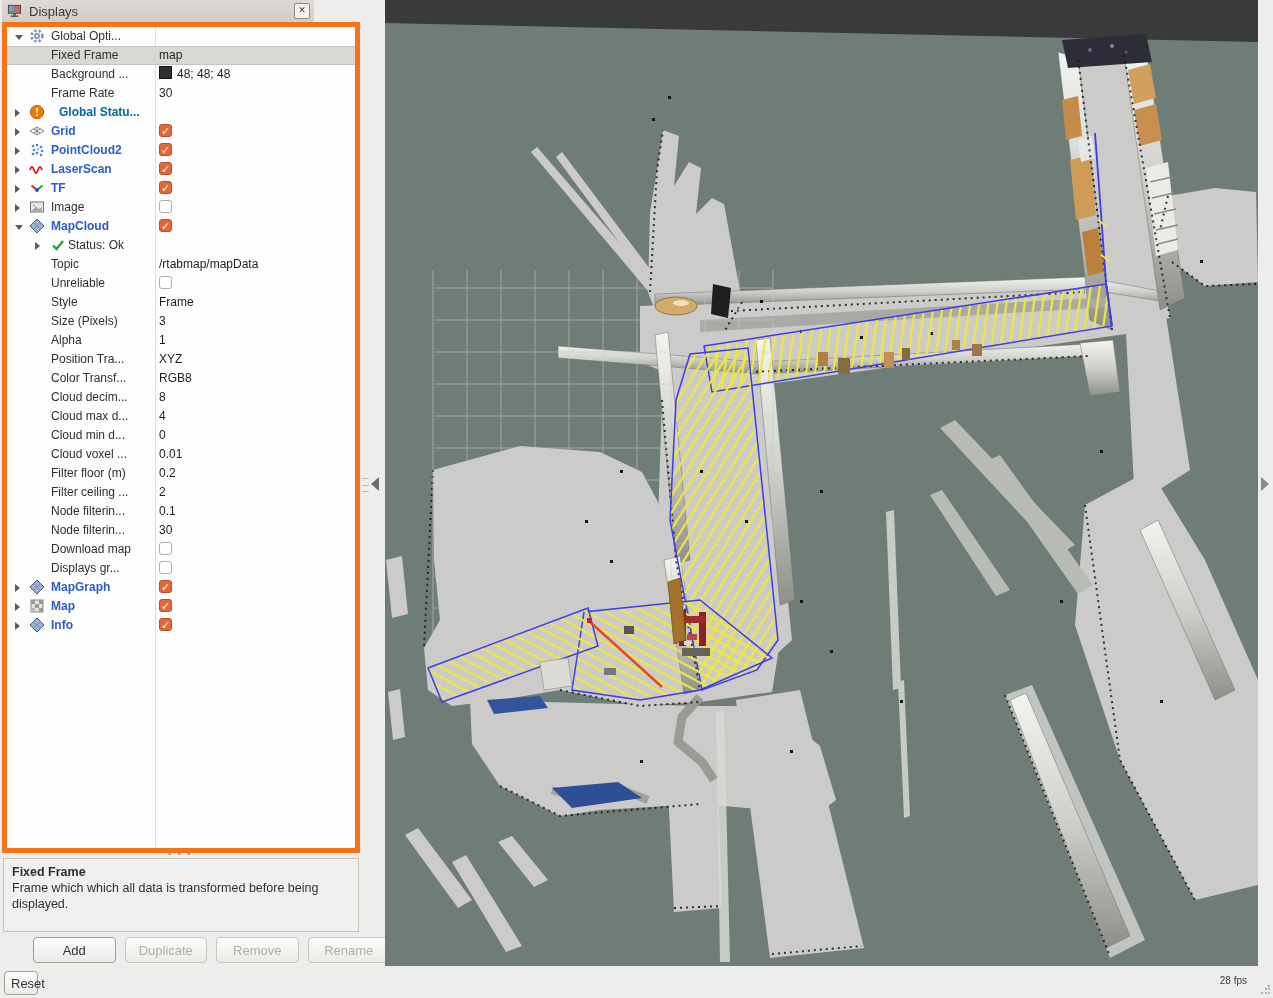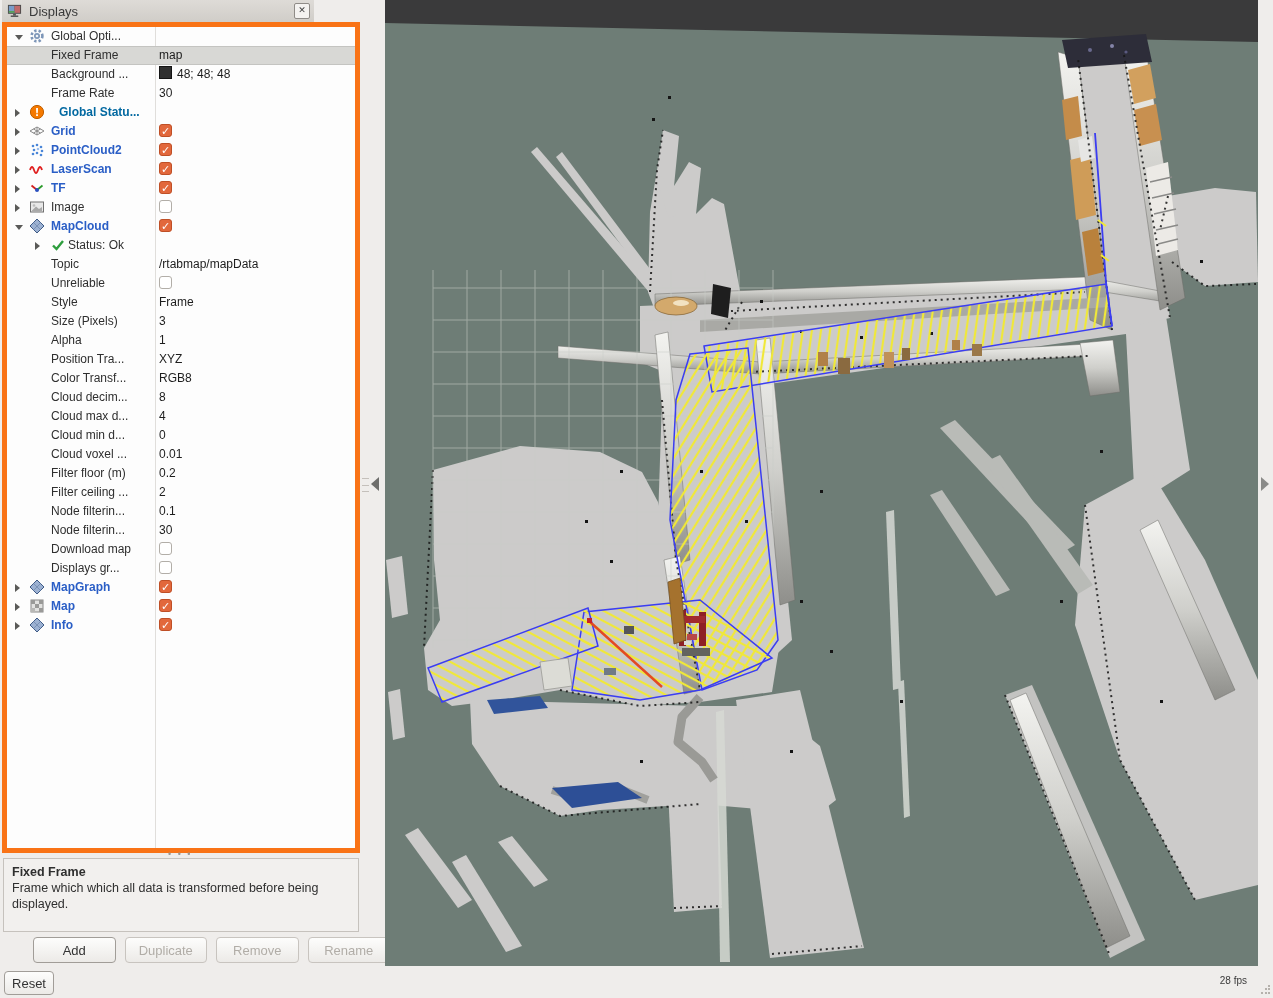--- a/index.html
+++ b/index.html
@@ -26,21 +26,21 @@
   .cb.off{background:#fff;border:1px solid #b2aea8;}
   .swatch{display:inline-block;width:11px;height:11px;background:#2f2f2f;border:1px solid #141414;margin-right:5px;vertical-align:-1px;}
   #tree-grip{position:absolute;left:168px;top:849px;color:#9a9692;font-size:9px;letter-spacing:2px;}
   #help-box{position:absolute;left:3px;top:858px;width:356px;height:74px;background:#f2f0ee;border:1px solid #c6c2bd;box-sizing:border-box;padding:5px 8px;font-size:12.5px;line-height:1.28;}
   #help-title{font-weight:bold;}
   #panel-buttons{position:absolute;left:3px;top:937px;width:357px;display:flex;gap:9px;padding-left:30px;}
   .btn{flex:1;height:26px;border-radius:4px;border:1px solid #a19d98;background:linear-gradient(#fdfdfc,#eceae7);font-size:13px;color:#333;font-family:inherit;}
   .btn.disabled{color:#b1ada7;border-color:#c8c4bf;}
   
   #status-bar{position:absolute;left:0;bottom:0;width:1273px;height:30px;background:#efedeb;}
-  #reset-btn{position:absolute;left:4px;top:3px;width:50px;height:24px;border-radius:4px;border:1px solid #a19d98;background:linear-gradient(#fdfdfc,#eceae7);font-size:13px;color:#333;font-family:inherit;}
+  #reset-btn{position:absolute;left:4px;top:3px;width:34px;height:24px;border-radius:4px;border:1px solid #a19d98;background:linear-gradient(#fdfdfc,#eceae7);font-size:13px;color:#333;font-family:inherit;}
   #fps{position:absolute;right:26px;top:7px;font-size:10px;color:#3b3b3b;}
   #grip{position:absolute;right:3px;bottom:3px;width:10px;height:10px;background:radial-gradient(circle at 2px 8px,#b5b1ac 1px,transparent 1.5px),radial-gradient(circle at 6px 8px,#b5b1ac 1px,transparent 1.5px),radial-gradient(circle at 6px 4px,#b5b1ac 1px,transparent 1.5px),radial-gradient(circle at 9px 8px,#b5b1ac 1px,transparent 1.5px),radial-gradient(circle at 9px 4px,#b5b1ac 1px,transparent 1.5px),radial-gradient(circle at 9px 1px,#b5b1ac 1px,transparent 1.5px);}
   
   .gut-arrow{position:absolute;top:477px;width:0;height:0;}
   #gut-left{left:371px;border-right:8px solid #6e6e6c;border-top:7px solid transparent;border-bottom:7px solid transparent;}
   #gut-right{left:1261px;border-left:8px solid #8a8a88;border-top:7px solid transparent;border-bottom:7px solid transparent;}
   #gut-grip{position:absolute;left:362px;top:478px;width:7px;height:12px;border-top:1px solid #c4c0bb;border-bottom:1px solid #c4c0bb;background:linear-gradient(#c4c0bb,#c4c0bb) center/7px 1px no-repeat;}
   
   #view3d{position:absolute;left:385px;top:0;width:873px;height:966px;}
 </style>

